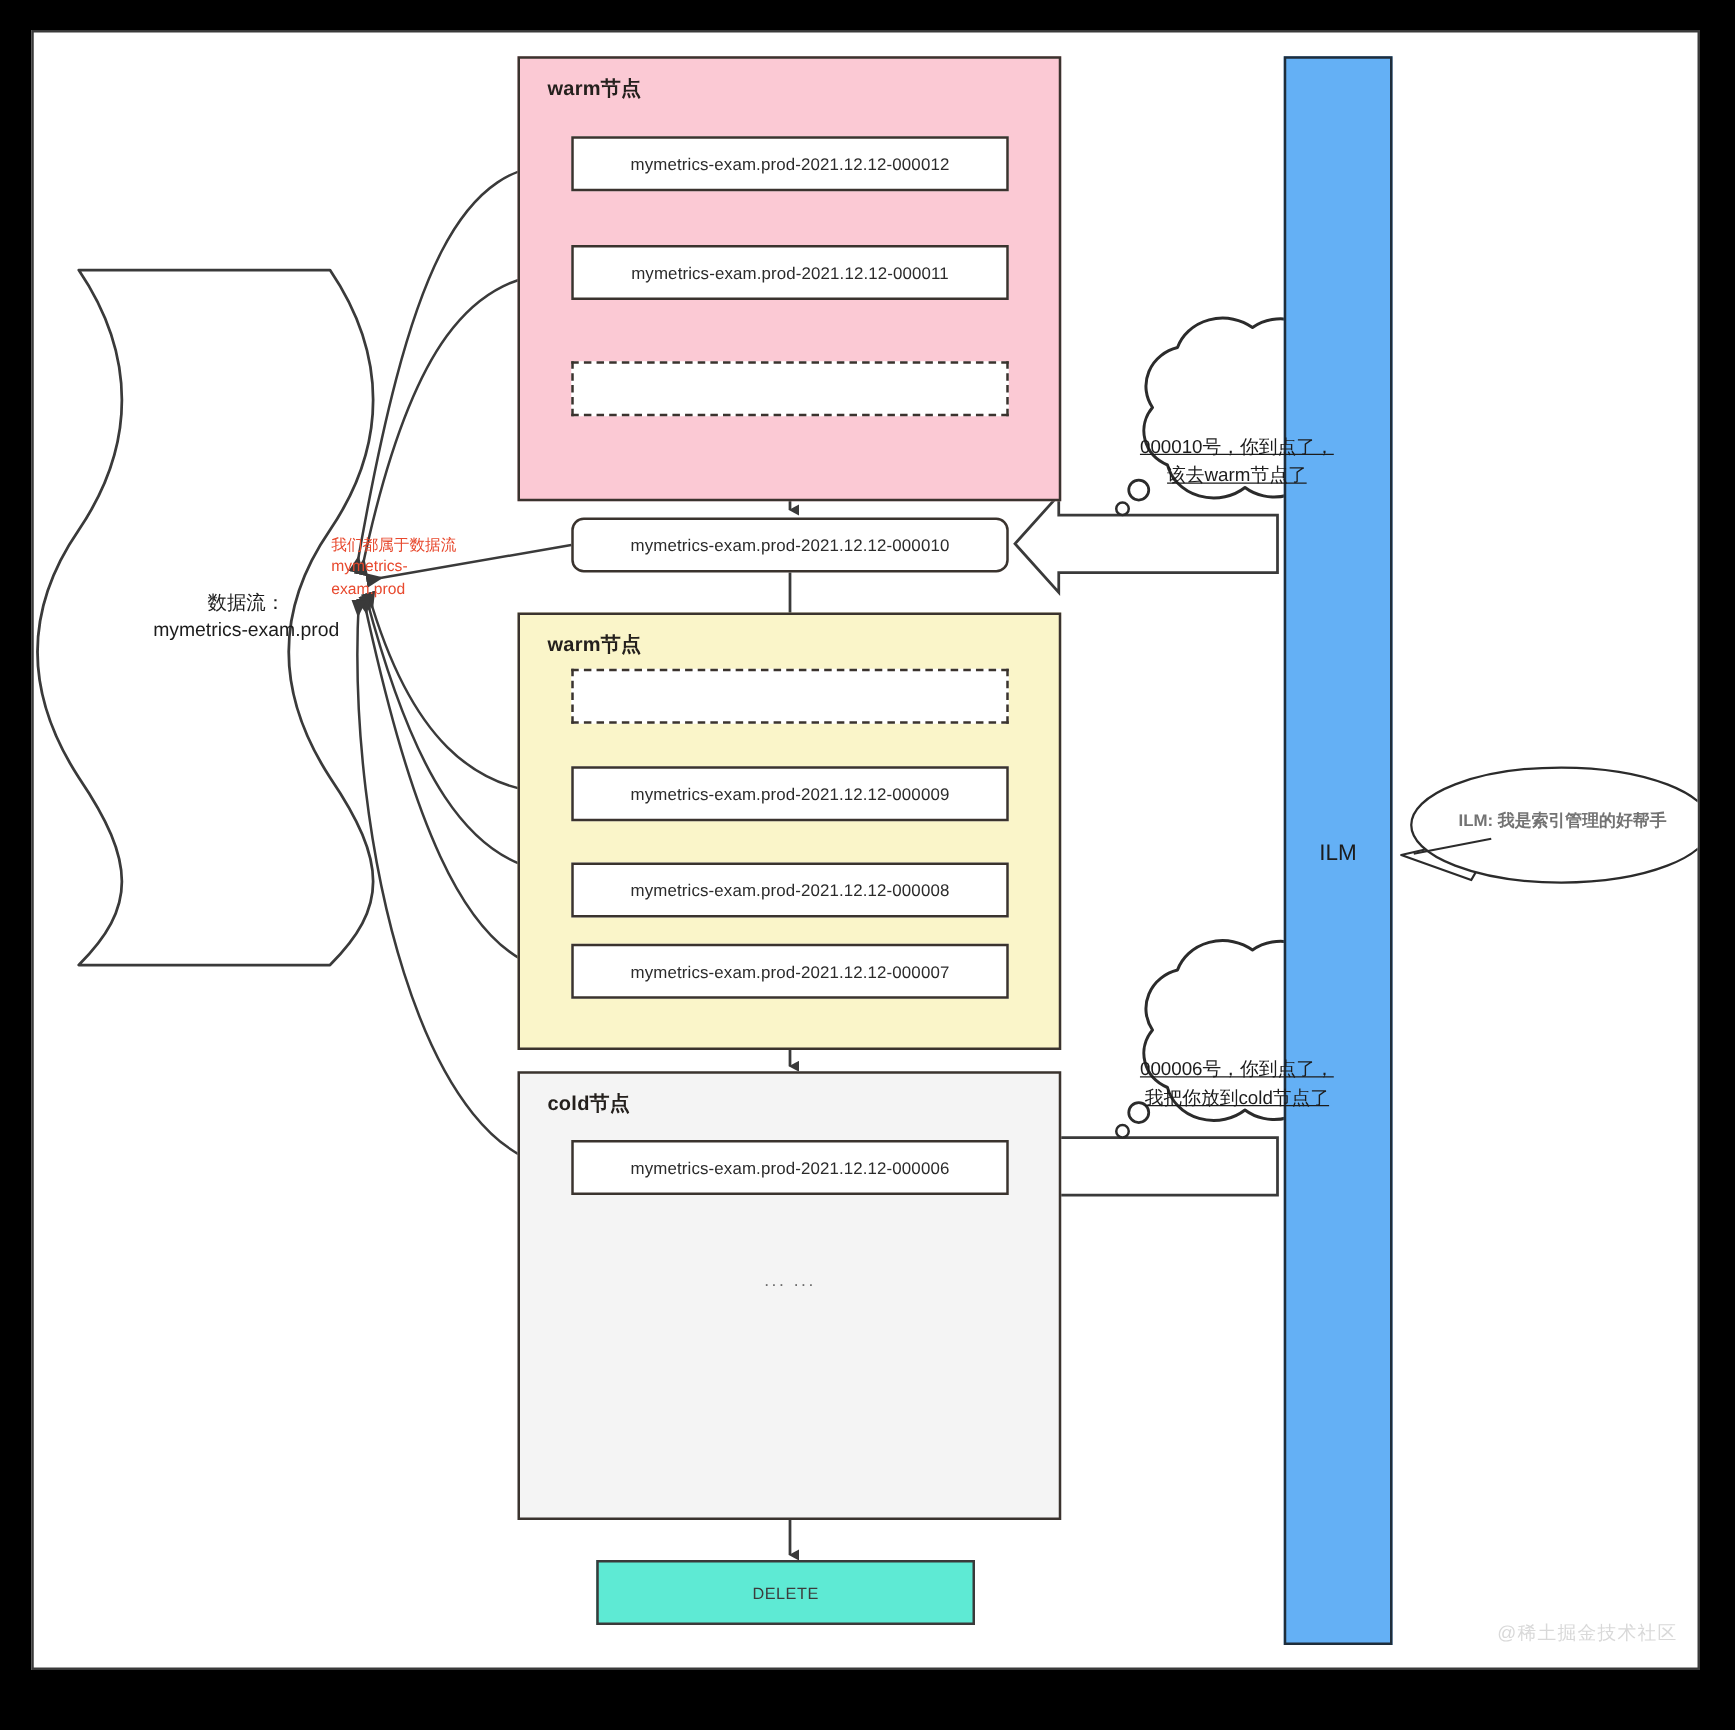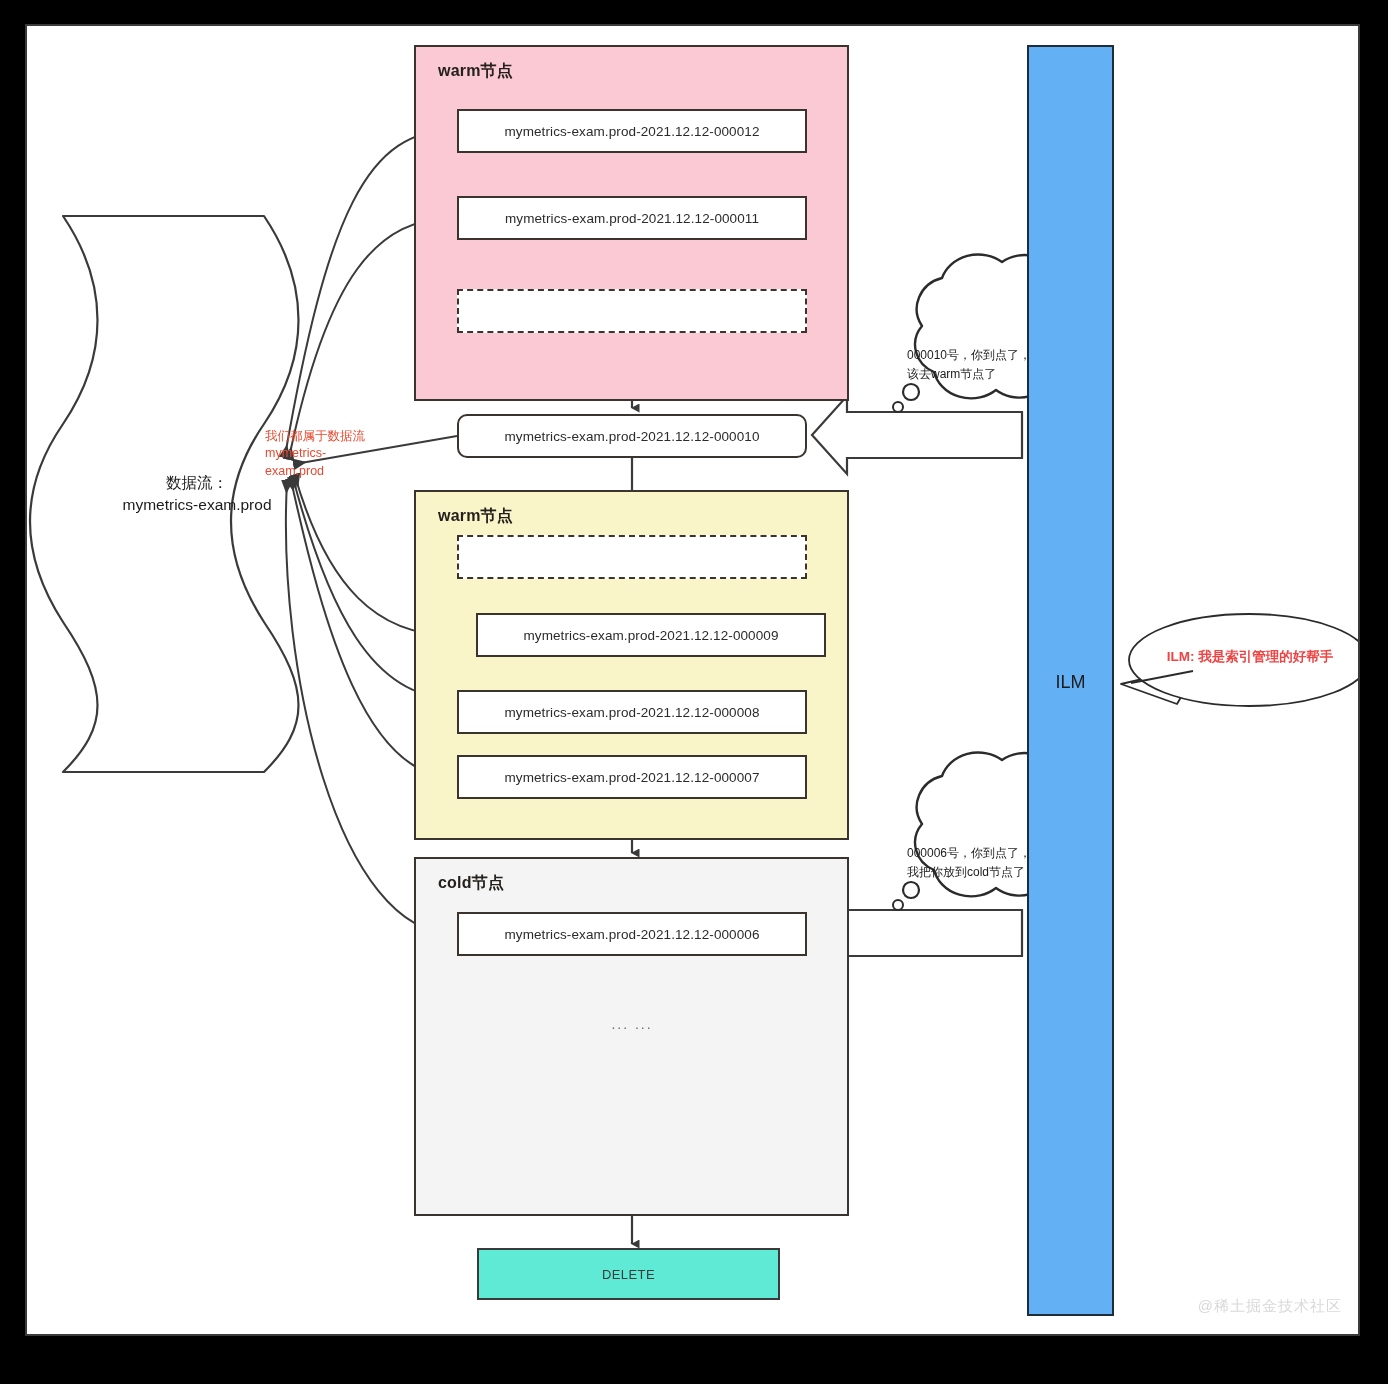--- a/index.html
+++ b/index.html
@@ -76,21 +76,21 @@
     border-style: dashed;
     border-width: 2.5px;
   }
   .index-box.standalone { border-width: 2px; }
 
   #idx-000012 { top: 83px; }
   #idx-000011 { top: 170px; }
   #idx-hot-empty { top: 263px; }
   #idx-000010 { top: 388px; border-radius: 10px; }
   #idx-warm-empty { top: 509px; }
-  #idx-000009 { top: 587px; margin-left: 19px; }
+  #idx-000009 { top: 587px; }
   #idx-000008 { top: 650px; margin-top: 14px; }
   #idx-000007 { top: 729px; }
   #idx-000006 { top: 886px; }
 
   #cold-ellipsis {
     position: absolute;
     left: 430px;
     top: 990px;
     width: 350px;
     text-align: center;
@@ -156,33 +156,35 @@
     left: 238px;
     top: 402px;
     width: 118px;
     font-size: 12.5px;
     line-height: 1.38;
     color: #e8492e;
     text-align: left;
   }
   .cloud-text {
     position: absolute;
-    font-size: 12px;
+    font-size: 15px;
     color: #1c1c1c;
     line-height: 1.55;
+    text-align: center;
+    text-decoration: underline;
   }
   #cloud-text-1 { left: 880px; top: 320px; width: 165px; }
   #cloud-text-2 { left: 880px; top: 818px; width: 165px; }
   #ilm-bubble-text {
     position: absolute;
     left: 1108px;
     top: 622px;
     width: 230px;
     font-size: 13.5px;
-    color: #ef4444;
+    color: #737373;
     text-align: center;
     font-weight: 600;
   }
 
   #watermark {
     position: absolute;
     right: 16px;
     bottom: 18px;
     font-size: 15px;
     color: #d9d9d9;

